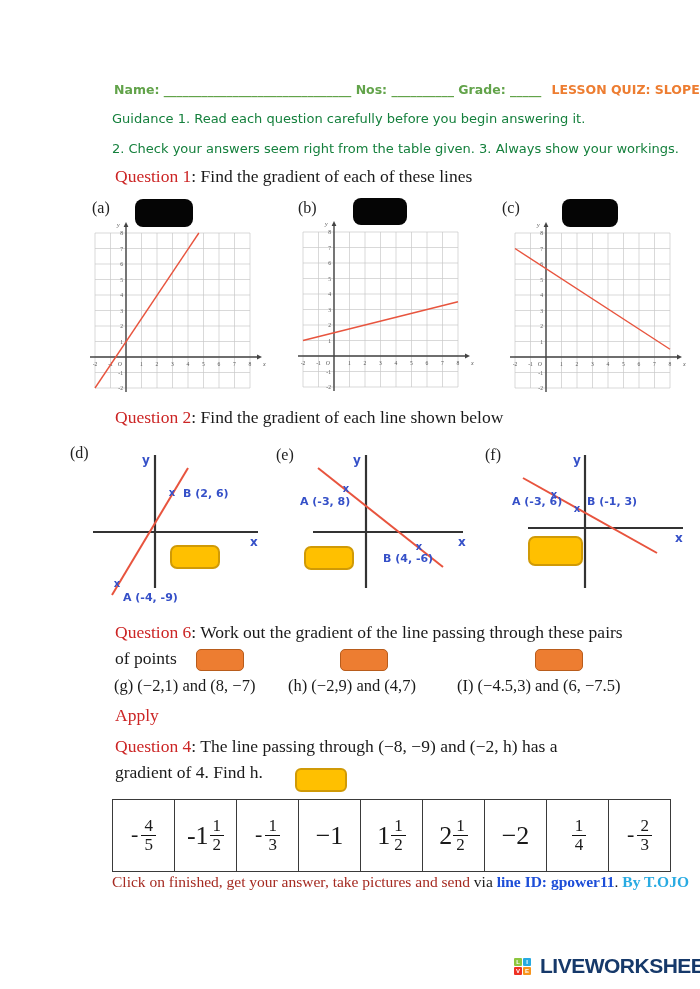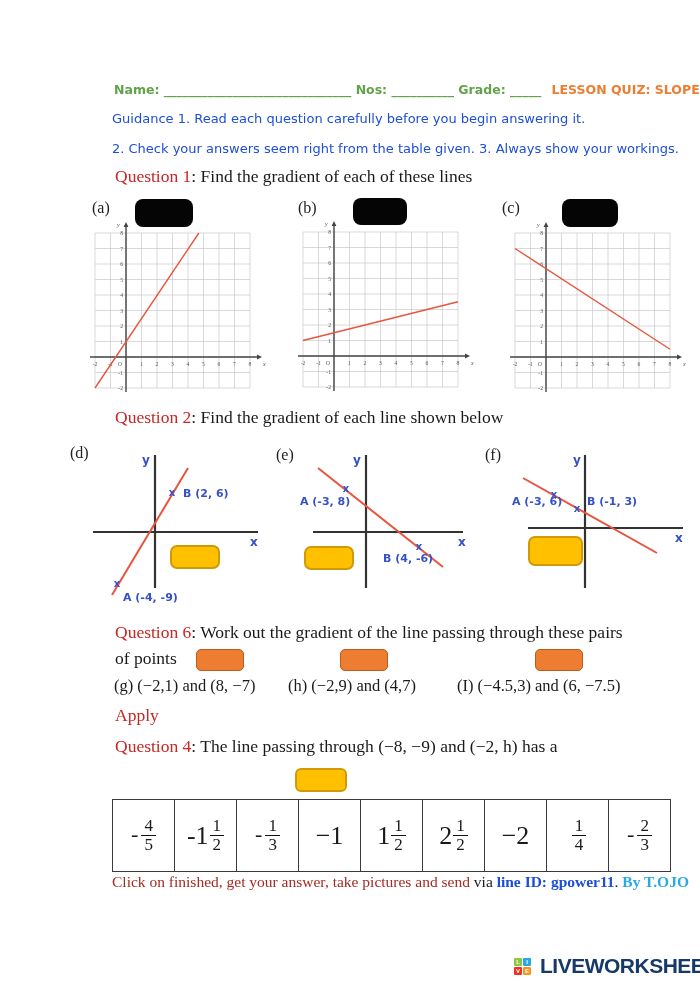--- a/index.html
+++ b/index.html
@@ -3,21 +3,21 @@
 <meta charset="utf-8">
 <style>
   html,body{margin:0;padding:0;background:#fff;}
   #sheet{position:relative;width:700px;height:989px;background:#ffffff;overflow:hidden;
          font-family:"Liberation Serif",serif;color:#1a1a1a;margin-left:30px;}
   .abs{position:absolute;}
   
   #header-line{left:84px;top:82px;font-family:"DejaVu Sans",sans-serif;font-size:12.5px;font-weight:700;white-space:nowrap;}
   .green{color:#62a34a;}
   .orange-title{color:#ED7D31;margin-left:6px;}
-  .guidance{left:82px;font-family:"DejaVu Sans",sans-serif;font-size:13px;color:#1d4ed8;white-space:nowrap;}
+  .guidance{left:82px;font-family:"DejaVu Sans",sans-serif;font-size:13px;color:#15803d;white-space:nowrap;}
   
   .qhead{left:85px;font-size:17.5px;white-space:nowrap;}
   .qlabel{color:#cc2525;}
   .red{color:#cc2525;}
   
   .blackbox{background:#050505;border-radius:8px;}
   .yellowbox{background:#FFC000;border:2px solid #d09a06;border-radius:6px;box-sizing:border-box;}
   .orangebox{background:#ED7D31;border:1.5px solid #b85c1c;border-radius:5px;box-sizing:border-box;}
   .graph-letter{font-size:16px;color:#222;}
   svg{position:absolute;overflow:visible;}
@@ -288,20 +288,21 @@
 
   <div class="abs pair" style="left:84px;top:676px;">(g) (−2,1) and (8, −7)</div>
   <div class="abs pair" style="left:258px;top:676px;">(h) (−2,9) and (4,7)</div>
   <div class="abs pair" style="left:427px;top:676px;">(I) (−4.5,3) and (6, −7.5)</div>
 
   <div class="abs qhead red" style="top:705px;">Apply</div>
 
   <div class="abs qhead" style="top:736px;">
     <span class="qlabel">Question 4</span><span>: The line passing through (−8, −9) and (−2, h) has a</span>
   </div>
+  <div class="abs qhead" style="top:762px;">gradient of 4. Find h.</div>
   <div class="abs yellowbox" style="left:265px;top:768px;width:52px;height:24px;"></div>
 
   <div class="abs" id="answer-table">
       <div class="cell">
         <span class="pre dash">-</span>
         <span class="frac">
           <span class="num">4</span>
           <span class="den">5</span>
         </span>
       </div>

